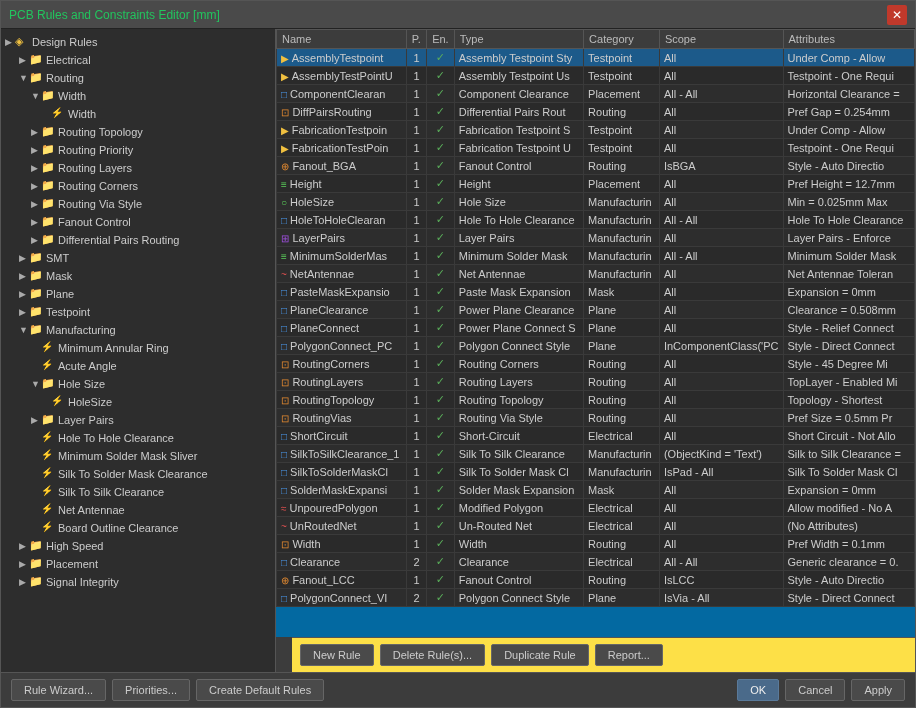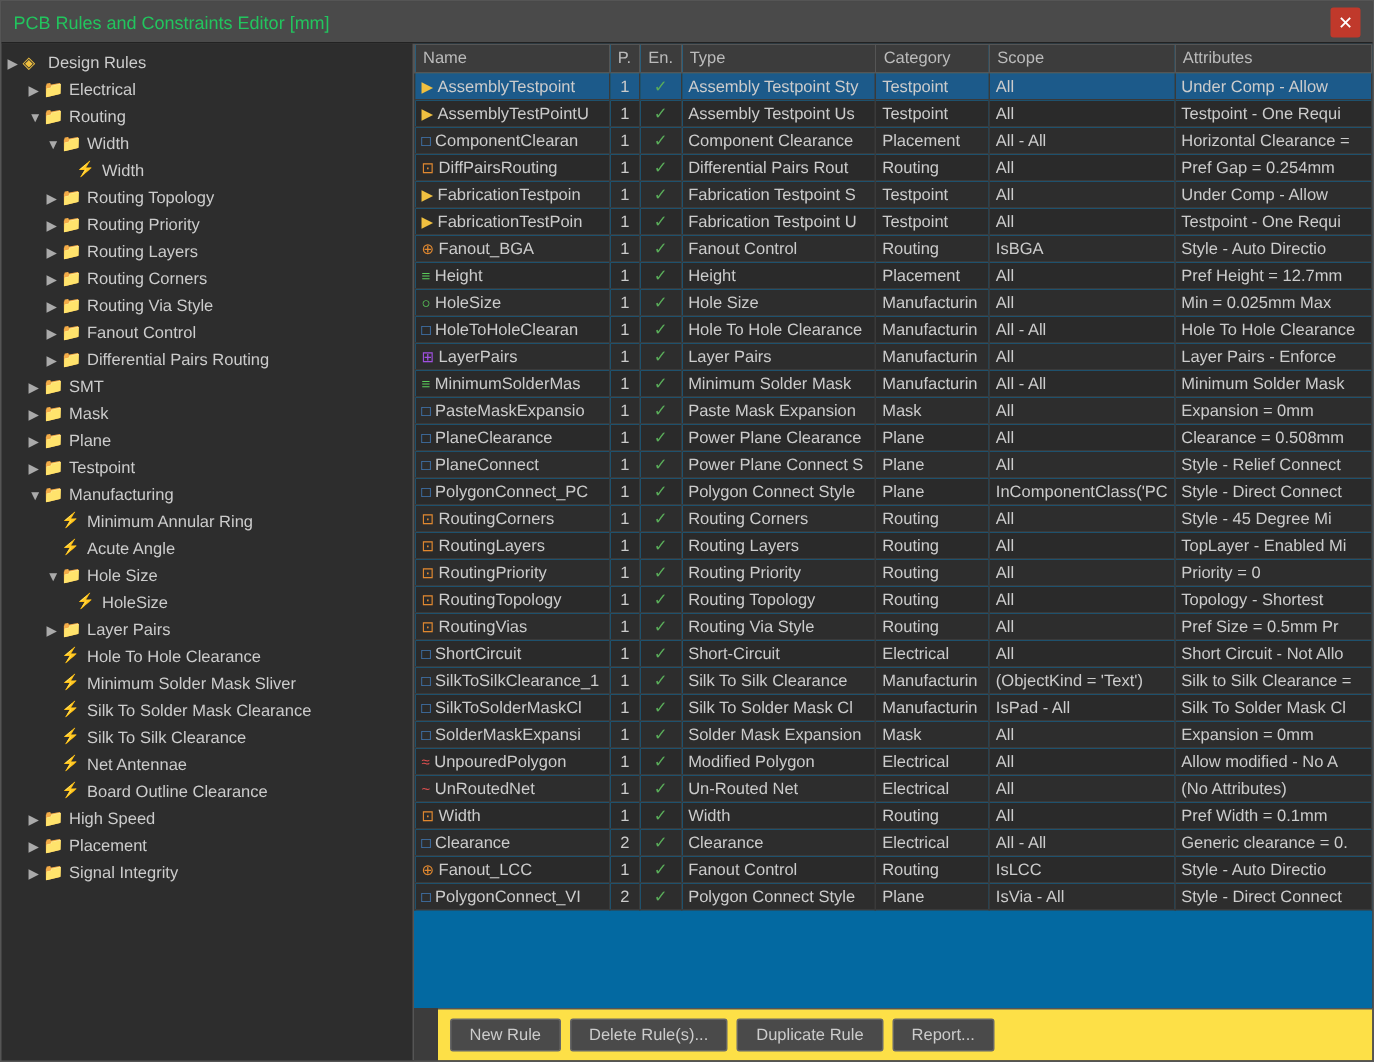--- a/index.html
+++ b/index.html
@@ -472,20 +472,29 @@
               <tr>
                 <td><span class="dot-green" style="margin-right: 3px; font-size: 10px;">≡</span><span>MinimumSolderMas</span></td>
                 <td class="td-check">1</td>
                 <td class="td-check"><span class="check-box">✓</span></td>
                 <td>Minimum Solder Mask</td>
                 <td>Manufacturin</td>
                 <td>All  -  All</td>
                 <td>Minimum Solder Mask</td>
               </tr>
               <tr>
+                <td><span class="dot-red" style="margin-right: 3px; font-size: 10px;">~</span><span>NetAntennae</span></td>
+                <td class="td-check">1</td>
+                <td class="td-check"><span class="check-box">✓</span></td>
+                <td>Net Antennae</td>
+                <td>Manufacturin</td>
+                <td>All</td>
+                <td>Net Antennae Toleran</td>
+              </tr>
+              <tr>
                 <td><span class="dot-blue" style="margin-right: 3px; font-size: 10px;">□</span><span>PasteMaskExpansio</span></td>
                 <td class="td-check">1</td>
                 <td class="td-check"><span class="check-box">✓</span></td>
                 <td>Paste Mask Expansion</td>
                 <td>Mask</td>
                 <td>All</td>
                 <td>Expansion = 0mm</td>
               </tr>
               <tr>
                 <td><span class="dot-blue" style="margin-right: 3px; font-size: 10px;">□</span><span>PlaneClearance</span></td>
@@ -524,29 +533,20 @@
                 <td>Style - 45 Degree  Mi</td>
               </tr>
               <tr>
                 <td><span class="dot-orange" style="margin-right: 3px; font-size: 10px;">⊡</span><span>RoutingLayers</span></td>
                 <td class="td-check">1</td>
                 <td class="td-check"><span class="check-box">✓</span></td>
                 <td>Routing Layers</td>
                 <td>Routing</td>
                 <td>All</td>
                 <td>TopLayer - Enabled Mi</td>
-              </tr>
-              <tr>
-                <td><span class="dot-orange" style="margin-right: 3px; font-size: 10px;">⊡</span><span>RoutingPriority</span></td>
-                <td class="td-check">1</td>
-                <td class="td-check"><span class="check-box">✓</span></td>
-                <td>Routing Priority</td>
-                <td>Routing</td>
-                <td>All</td>
-                <td>Priority = 0</td>
               </tr>
               <tr>
                 <td><span class="dot-orange" style="margin-right: 3px; font-size: 10px;">⊡</span><span>RoutingTopology</span></td>
                 <td class="td-check">1</td>
                 <td class="td-check"><span class="check-box">✓</span></td>
                 <td>Routing Topology</td>
                 <td>Routing</td>
                 <td>All</td>
                 <td>Topology - Shortest</td>
               </tr>
@@ -655,13 +655,25 @@
 
       <div class="table-buttons">
         <button class="btn">New Rule</button>
         <button class="btn">Delete Rule(s)...</button>
         <button class="btn">Duplicate Rule</button>
         <button class="btn">Report...</button>
       </div>
     </div>
   </div>
 
+  <div class="footer">
+    <div class="footer-left">
+      <button class="btn">Rule Wizard...</button>
+      <button class="btn">Priorities...</button>
+      <button class="btn">Create Default Rules</button>
+    </div>
+    <div class="footer-right">
+      <button class="btn primary">OK</button>
+      <button class="btn">Cancel</button>
+      <button class="btn">Apply</button>
+    </div>
+  </div>
 </div>
 
 </body></html>

